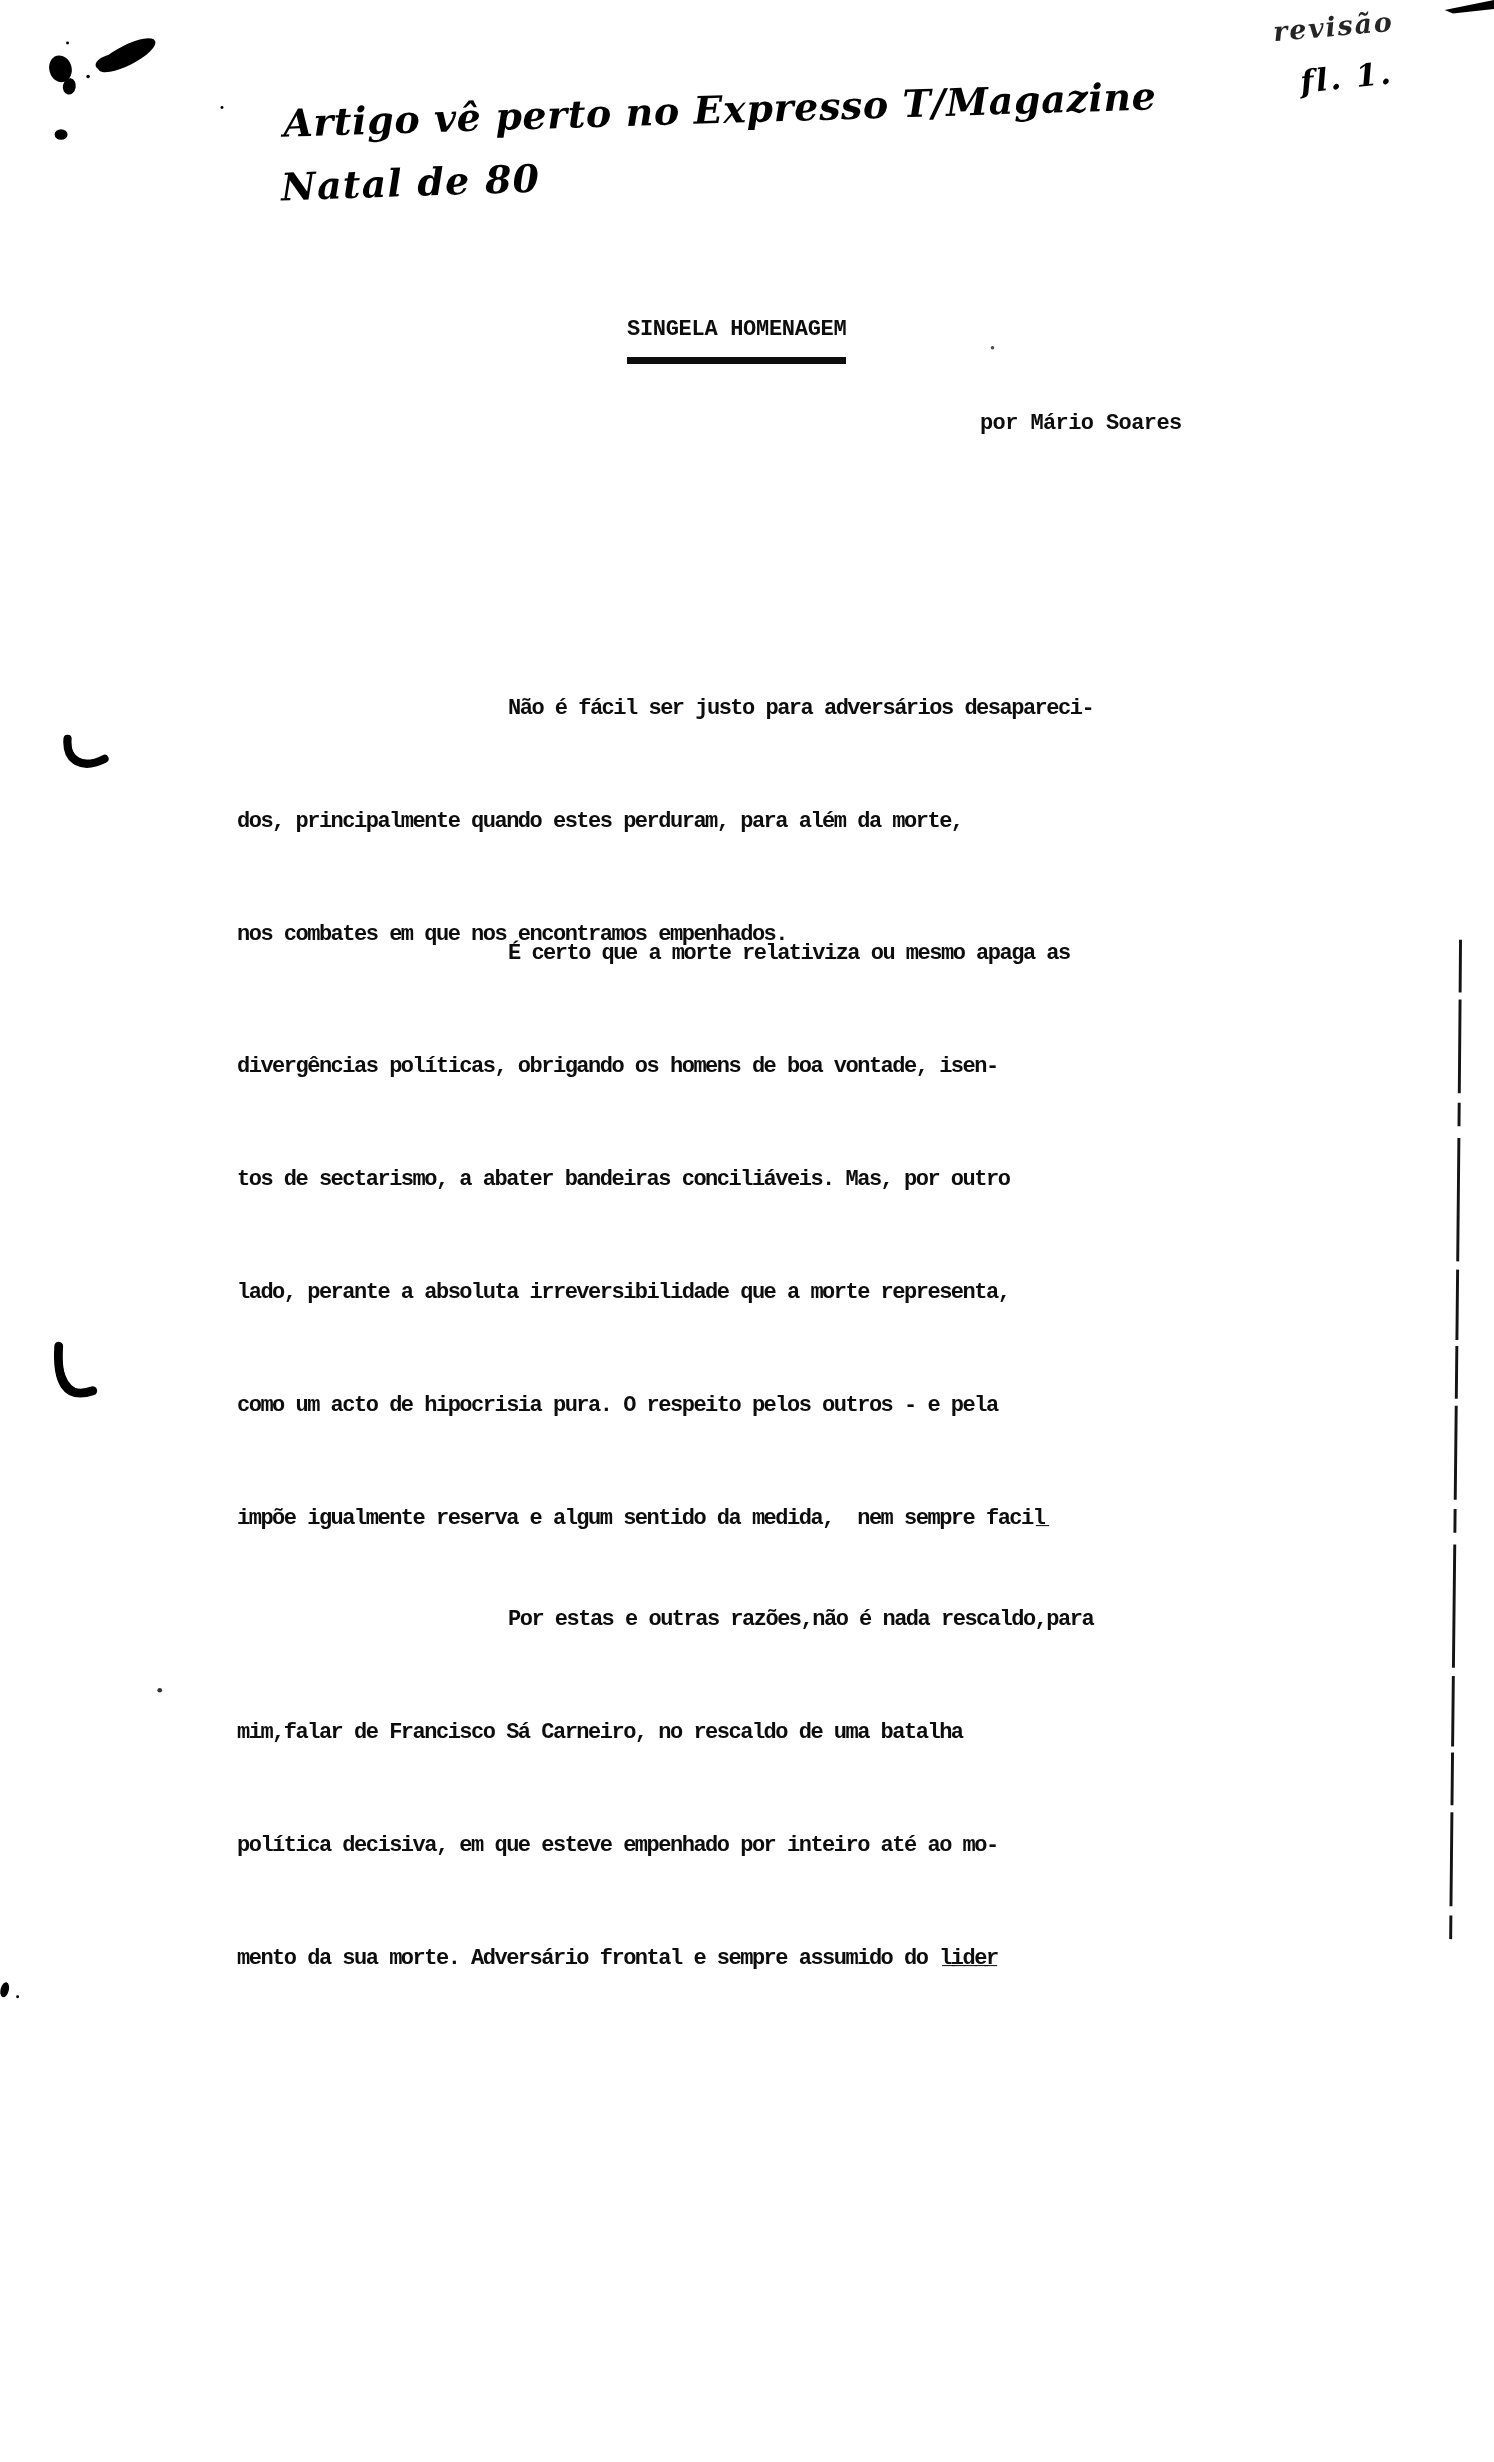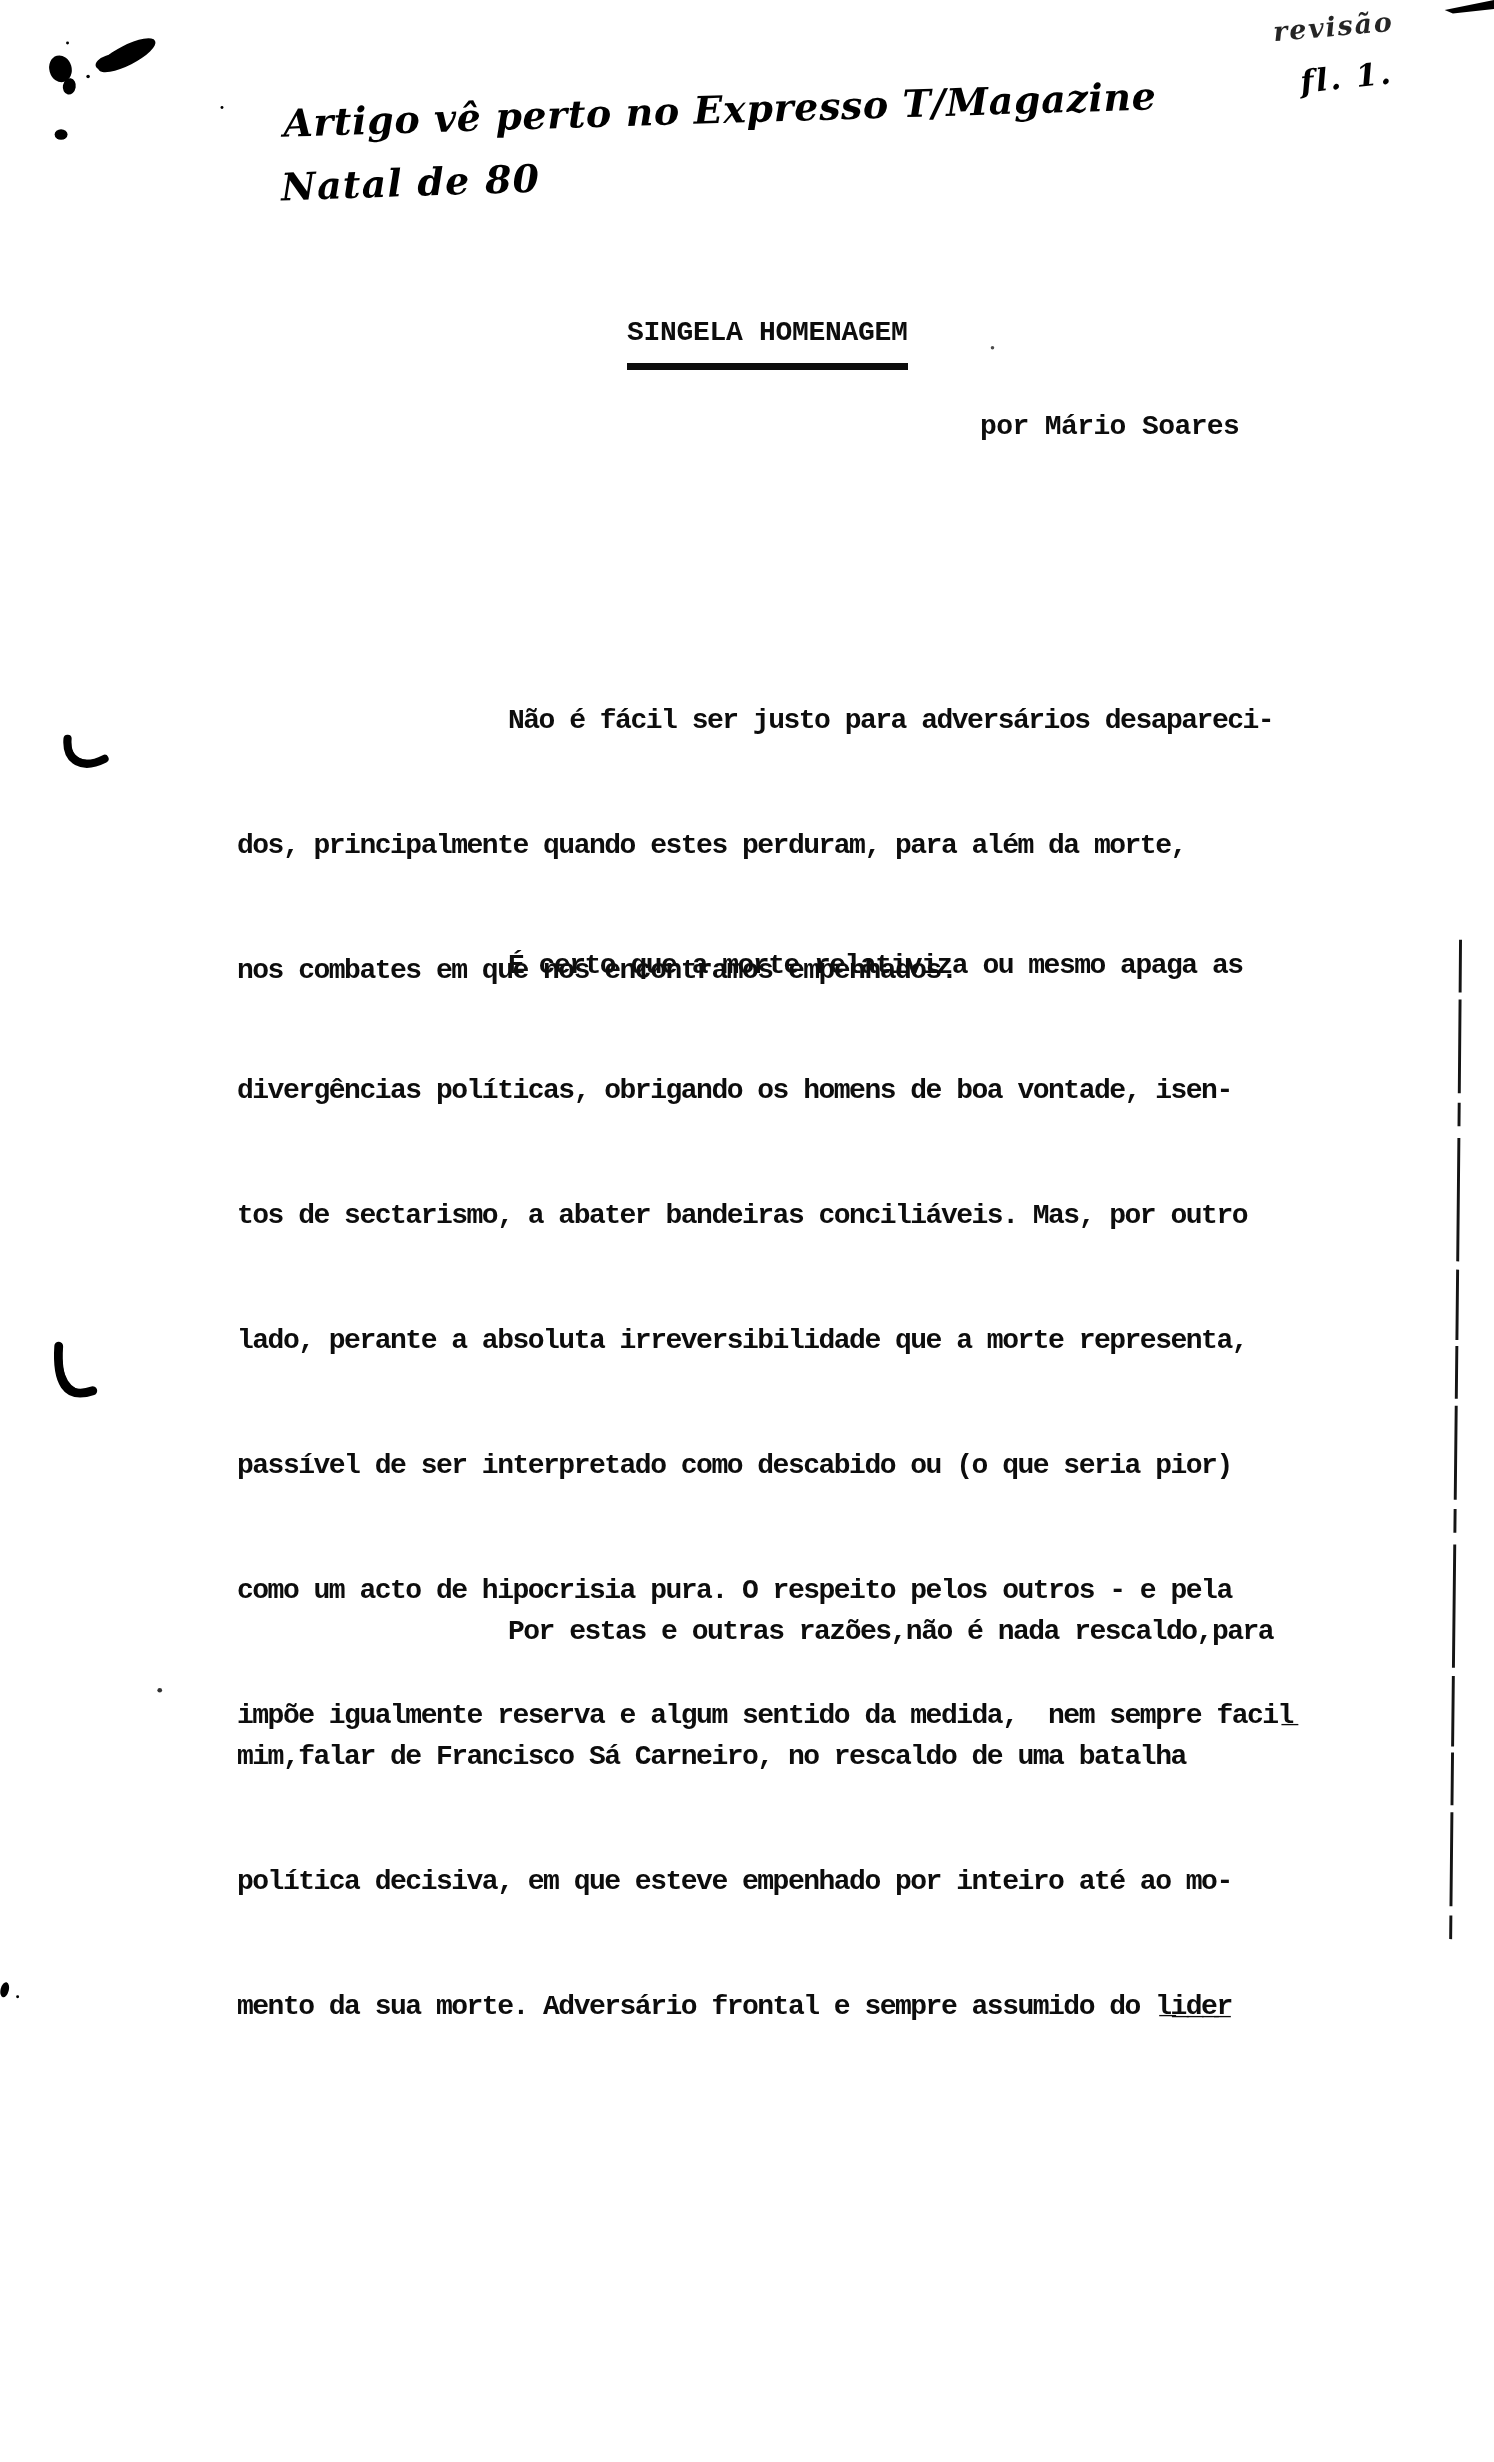--- a/index.html
+++ b/index.html
@@ -6,21 +6,21 @@
   body{
     width:1494px;height:2462px;position:relative;
     background:#ffffff;overflow:hidden;
     font-family:"Liberation Mono","DejaVu Sans Mono",monospace;
   }
   .page{position:absolute;inset:0;background:#fff;}
   
   .tw{
     font-family:"Liberation Mono","DejaVu Sans Mono",monospace;
     font-weight:bold;color:#0d0d0d;letter-spacing:-1.5px;
-    font-size:28px;white-space:pre;
+    font-size:22px;white-space:pre;
   }
   .title{
     position:absolute;left:627px;top:317px;
     letter-spacing:-0.3px;
     padding-bottom:15.3px;border-bottom:7px solid #0d0d0d;
   }
   .byline{position:absolute;left:980px;top:411px;letter-spacing:-0.6px;}
   .para{position:absolute;left:237px;width:1163px;}
   .para .line{height:63px;line-height:63px;}
   .para .line.first{padding-left:271px;}
@@ -57,21 +57,20 @@
     <div class="line first">Não é fácil ser justo para adversários desapareci-</div>
     <div class="line">dos, principalmente quando estes perduram, para além da morte,</div>
     <div class="line">nos combates em que nos encontramos empenhados.</div>
   </div>
 
   <div class="tw para p2">
     <div class="line first">É certo que a morte relativiza ou mesmo apaga as</div>
     <div class="line">divergências políticas, obrigando os homens de boa vontade, isen-</div>
     <div class="line">tos de sectarismo, a abater bandeiras conciliáveis. Mas, por outro</div>
     <div class="line">lado, perante a absoluta irreversibilidade que a morte representa,</div>
-    <div class="line">passível de ser interpretado como descabido ou (o que seria pior)</div>
     <div class="line">como um acto de hipocrisia pura. O respeito pelos outros - e pela</div>
     <div class="line">impõe igualmente reserva e algum sentido da medida,  nem sempre facil̲</div>
   </div>
 
   <div class="tw para p3">
     <div class="line first">Por estas e outras razões,não é nada rescaldo,para</div>
     <div class="line">mim,falar de Francisco Sá Carneiro, no rescaldo de uma batalha</div>
     <div class="line">política decisiva, em que esteve empenhado por inteiro até ao mo-</div>
     <div class="line">mento da sua morte. Adversário frontal e sempre assumido do l̲i̲d̲e̲r̲</div>
   </div>

